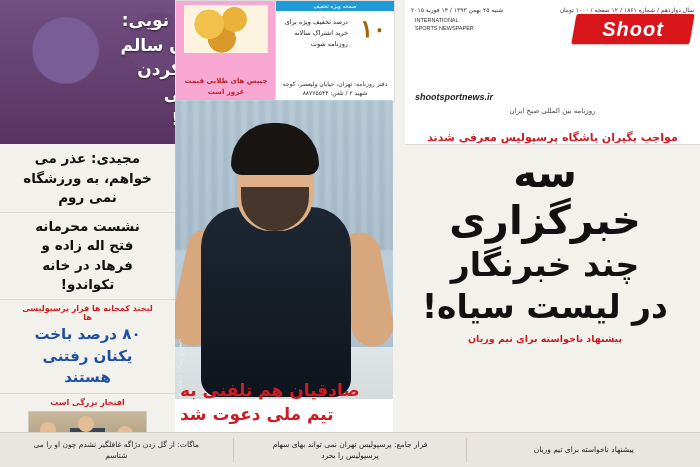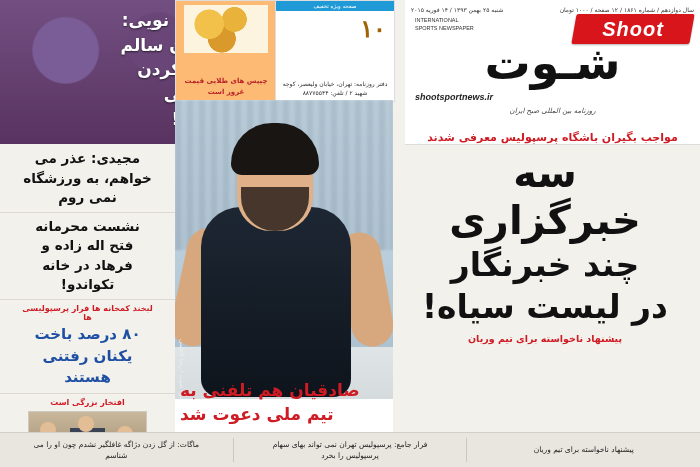--- a/index.html
+++ b/index.html
@@ -59,21 +59,21 @@
     line-height:1;
     letter-spacing:-1px;
   }
   .masthead-site{
     position:absolute;bottom:16px;left:10px;
     font-size:9px;color:#222;font-style:italic;font-weight:bold;
     font-family:"Liberation Sans", sans-serif;direction:ltr;
   }
   .masthead-sub{
     position:absolute;bottom:3px;right:8px;left:8px;
-    text-align:center;font-size:7px;color:#444;font-style:italic;
+    text-align:center;font-size:7px;color:#444;
   }
 
   
   .box-purple{
     position:absolute;top:0;left:0;width:175px;height:144px;
     background:#0c4a6e;
     overflow:hidden;
     padding-left:44px;
   }
   .box-purple .photo{
@@ -87,21 +87,21 @@
     position:absolute;inset:0;background:rgba(142,47,131,.45);
   }
   .box-purple .headline{
     position:absolute;right:6px;top:8px;width:96px;
     color:#fff;font-size:17px;font-weight:bold;line-height:1.45;
     text-align:right;text-shadow:0 1px 2px rgba(0,0,0,.6);
   }
 
   .box-ad{
     position:absolute;top:0;left:175px;width:100px;height:100px;
-    background:#fdba74;border:1px solid #ddd;overflow:hidden;
+    background:#f9a8d4;border:1px solid #ddd;overflow:hidden;
   }
   .box-ad .chips{
     position:absolute;top:4px;left:8px;width:84px;height:48px;
     background:radial-gradient(circle at 30% 40%, #f2c14a 0 22%, transparent 23%),
                radial-gradient(circle at 60% 30%, #e8b23b 0 20%, transparent 21%),
                radial-gradient(circle at 45% 70%, #d99a2b 0 24%, transparent 25%),
                #fdf4e0;
   }
   .box-ad .caption{
     position:absolute;bottom:4px;right:4px;left:4px;
@@ -269,21 +269,20 @@
       <span>شنبه ۲۵ بهمن ۱۳۹۳ / ۱۴ فوریه ۲۰۱۵</span>
       <span>سال دوازدهم / شماره ۱۸۶۱ / ۱۲ صفحه / ۱۰۰۰ تومان</span>
     </div>
     <div class="shoot-logo">
       <span>Shoot</span>
     </div>
     <div class="intl-line">
       <div>INTERNATIONAL</div>
       <div>SPORTS NEWSPAPER</div>
     </div>
-    <div class="persian-title">شـوت</div>
     <div class="masthead-site">shootsportnews.ir</div>
     <div class="masthead-sub">روزنامه بین المللی صبح ایران</div>
   </div>
 
   <div class="box-purple">
     <div class="photo"></div>
     <div class="tint"></div>
     <div class="headline" style="white-space:pre-line">قلعه نویی:
 تاوان سالم
 کار کردن
@@ -291,20 +290,21 @@
   </div>
 
   <div class="box-ad">
     <div class="chips"></div>
     <div class="caption">چیپس های طلایی قیمت غرور است</div>
   </div>
 
   <div class="box-price">
     <div class="pbar">صفحه ویژه تخفیف</div>
     <div class="num">۱۰</div>
+    <div class="txt">درصد تخفیف ویژه برای خرید اشتراک سالانه روزنامه شوت</div>
     <div class="foot">دفتر روزنامه: تهران، خیابان ولیعصر، کوچه شهید ۲ / تلفن: ۸۸۷۷۵۵۴۴</div>
   </div>
 
   <div class="red-strip">
     <span>مواجب بگیران باشگاه پرسپولیس معرفی شدند</span>
   </div>
 
   <div class="hero">
     <div class="sky"></div>
     <div class="blurcrowd"></div>

